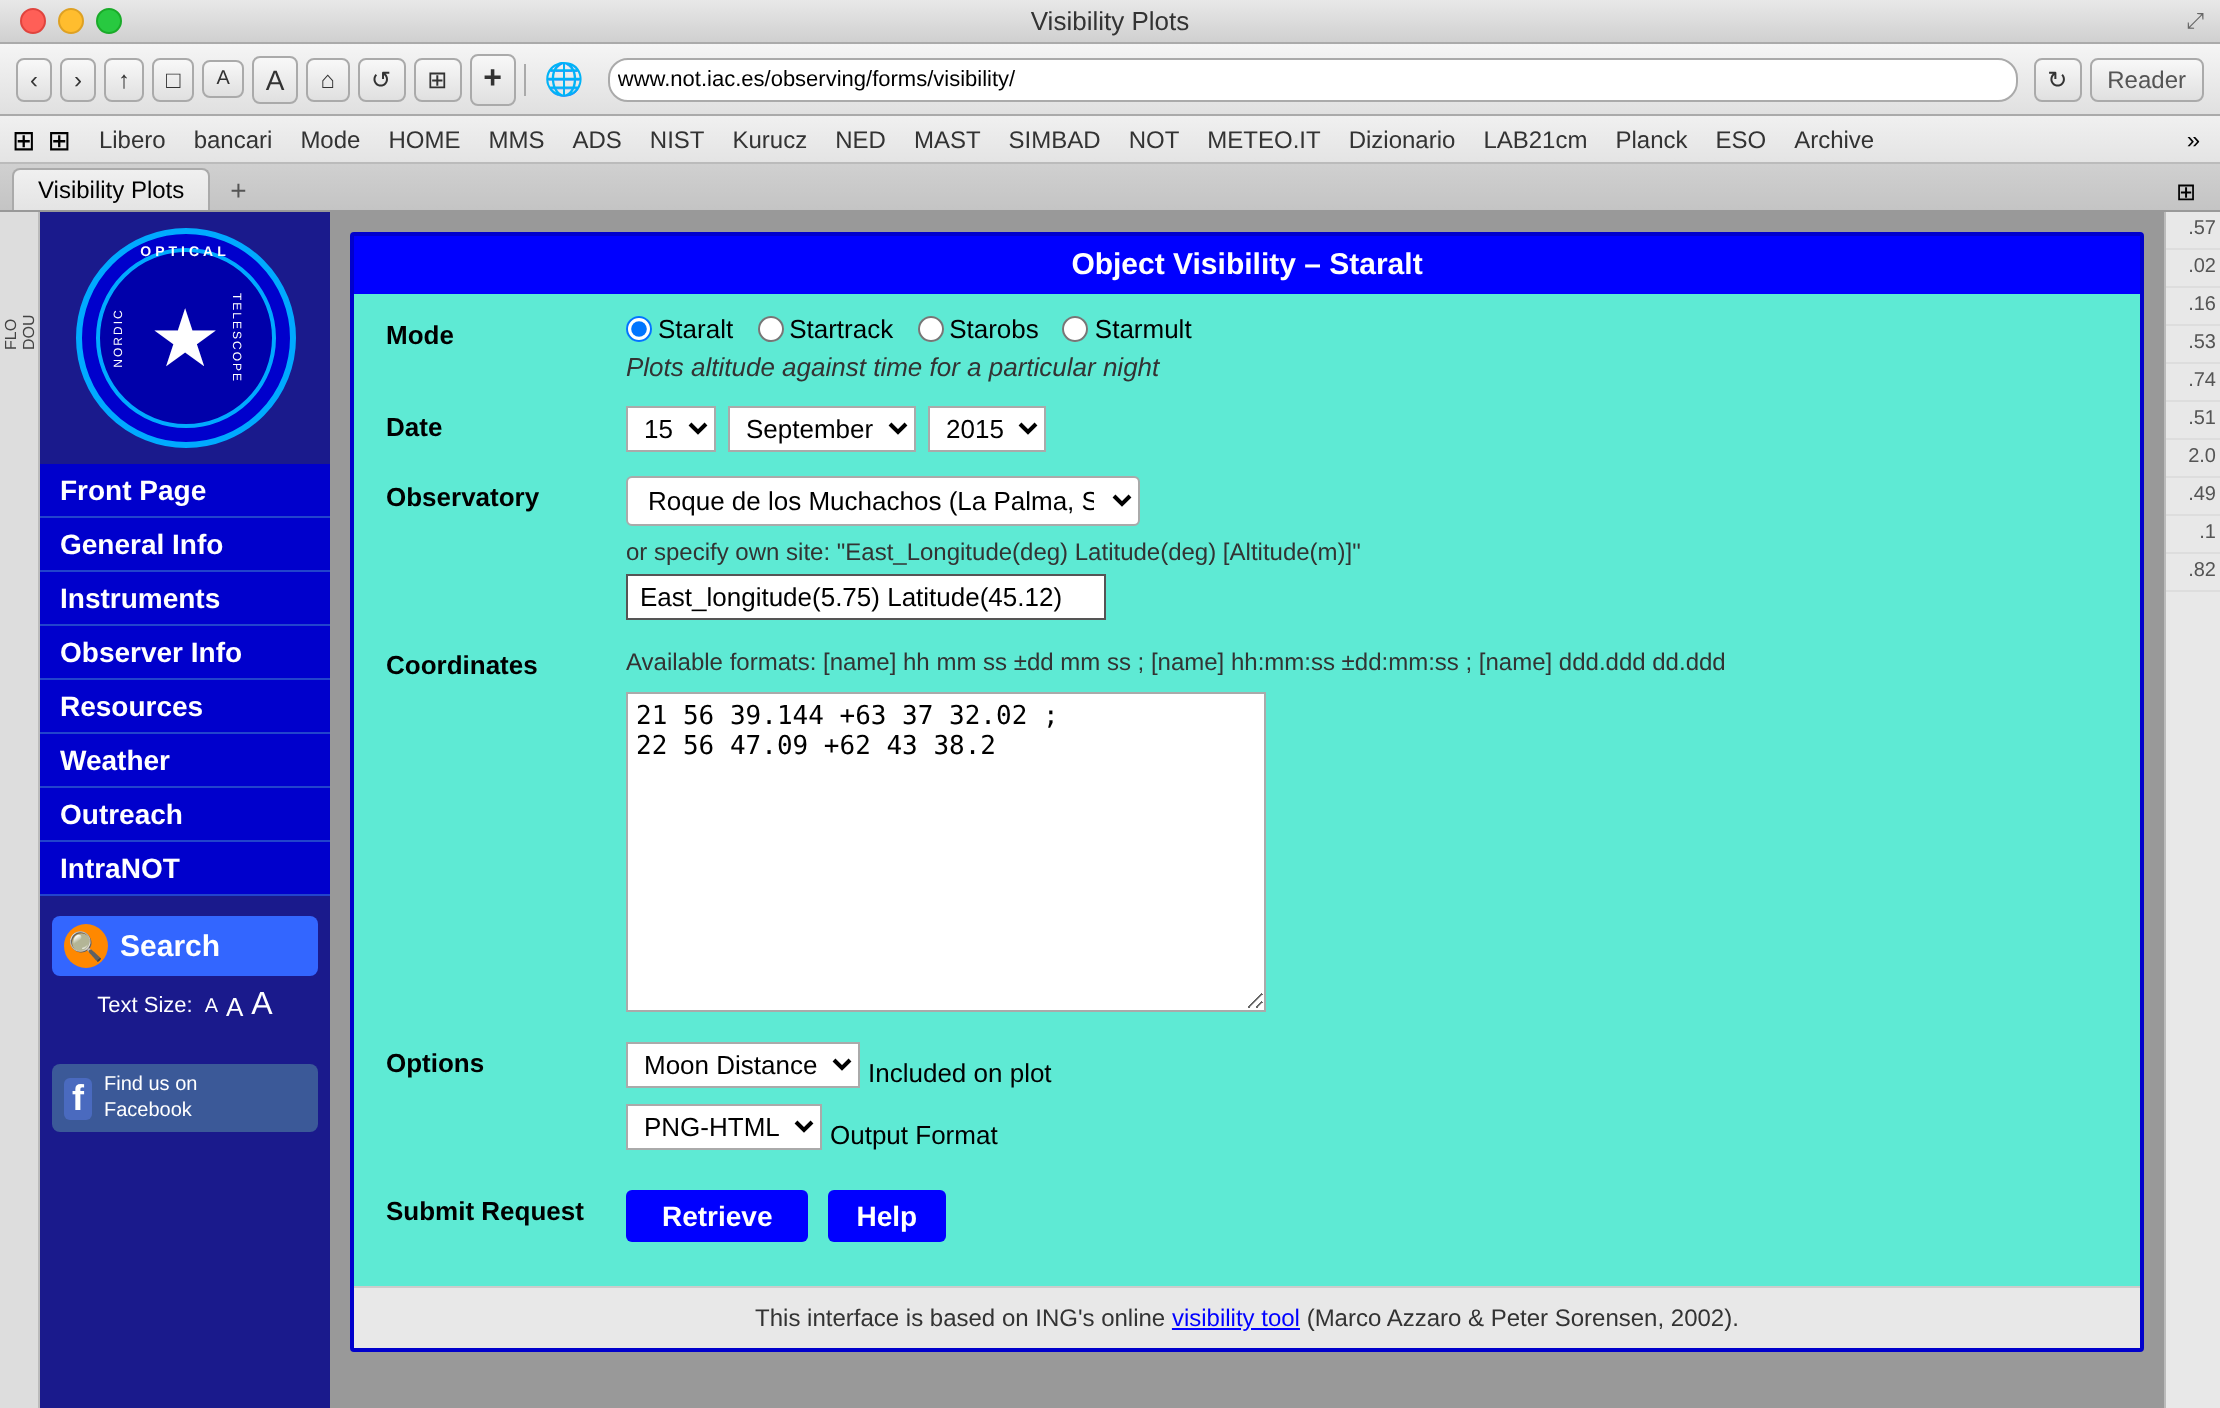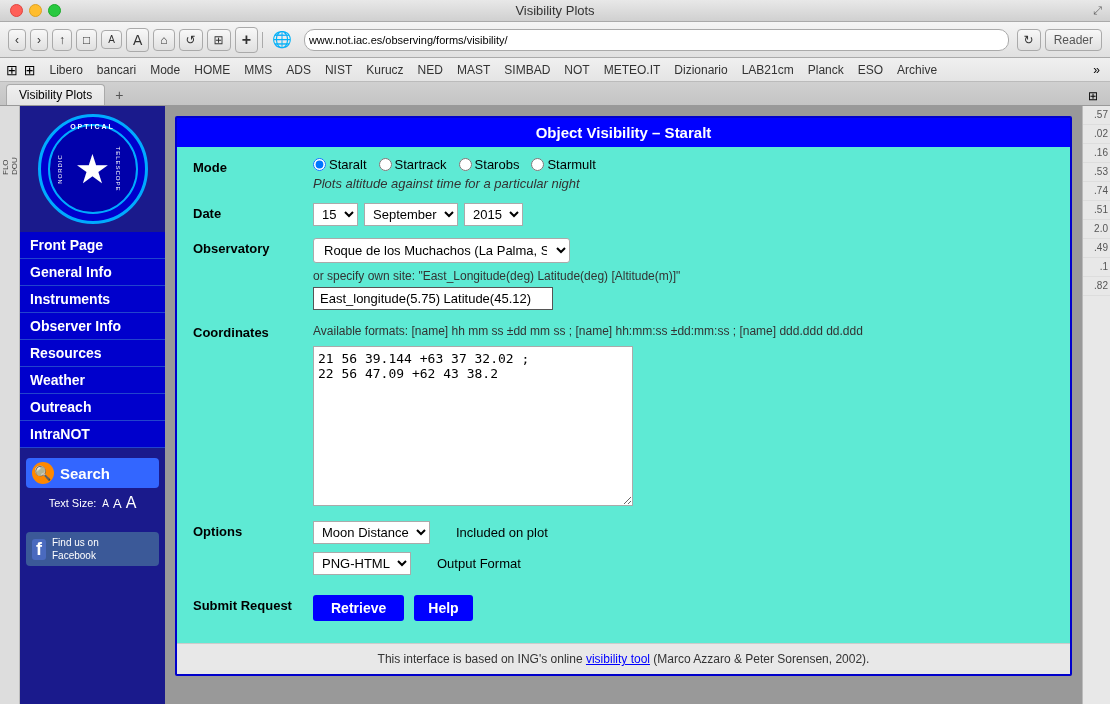--- a/index.html
+++ b/index.html
@@ -276,21 +276,21 @@
       font-size: 13px;
       font-family: monospace;
       border: 1px solid #aaa;
       padding: 4px;
       resize: both;
     }
 
     .formats-text { font-size: 12px; color: #333; margin-bottom: 6px; line-height: 1.5; }
 
     
-    .options-row { display: flex; align-items: center; gap: 26px; margin-bottom: 8px; }
+    .options-row { display: flex; align-items: flex-end; gap: 4px; margin-bottom: 8px; }
     .option-label { font-size: 13px; }
 
     
     .submit-row { display: flex; align-items: center; gap: 10px; }
     .btn-retrieve {
       background: #0000ff;
       color: white;
       border: none;
       padding: 5px 18px;
       font-size: 14px;

